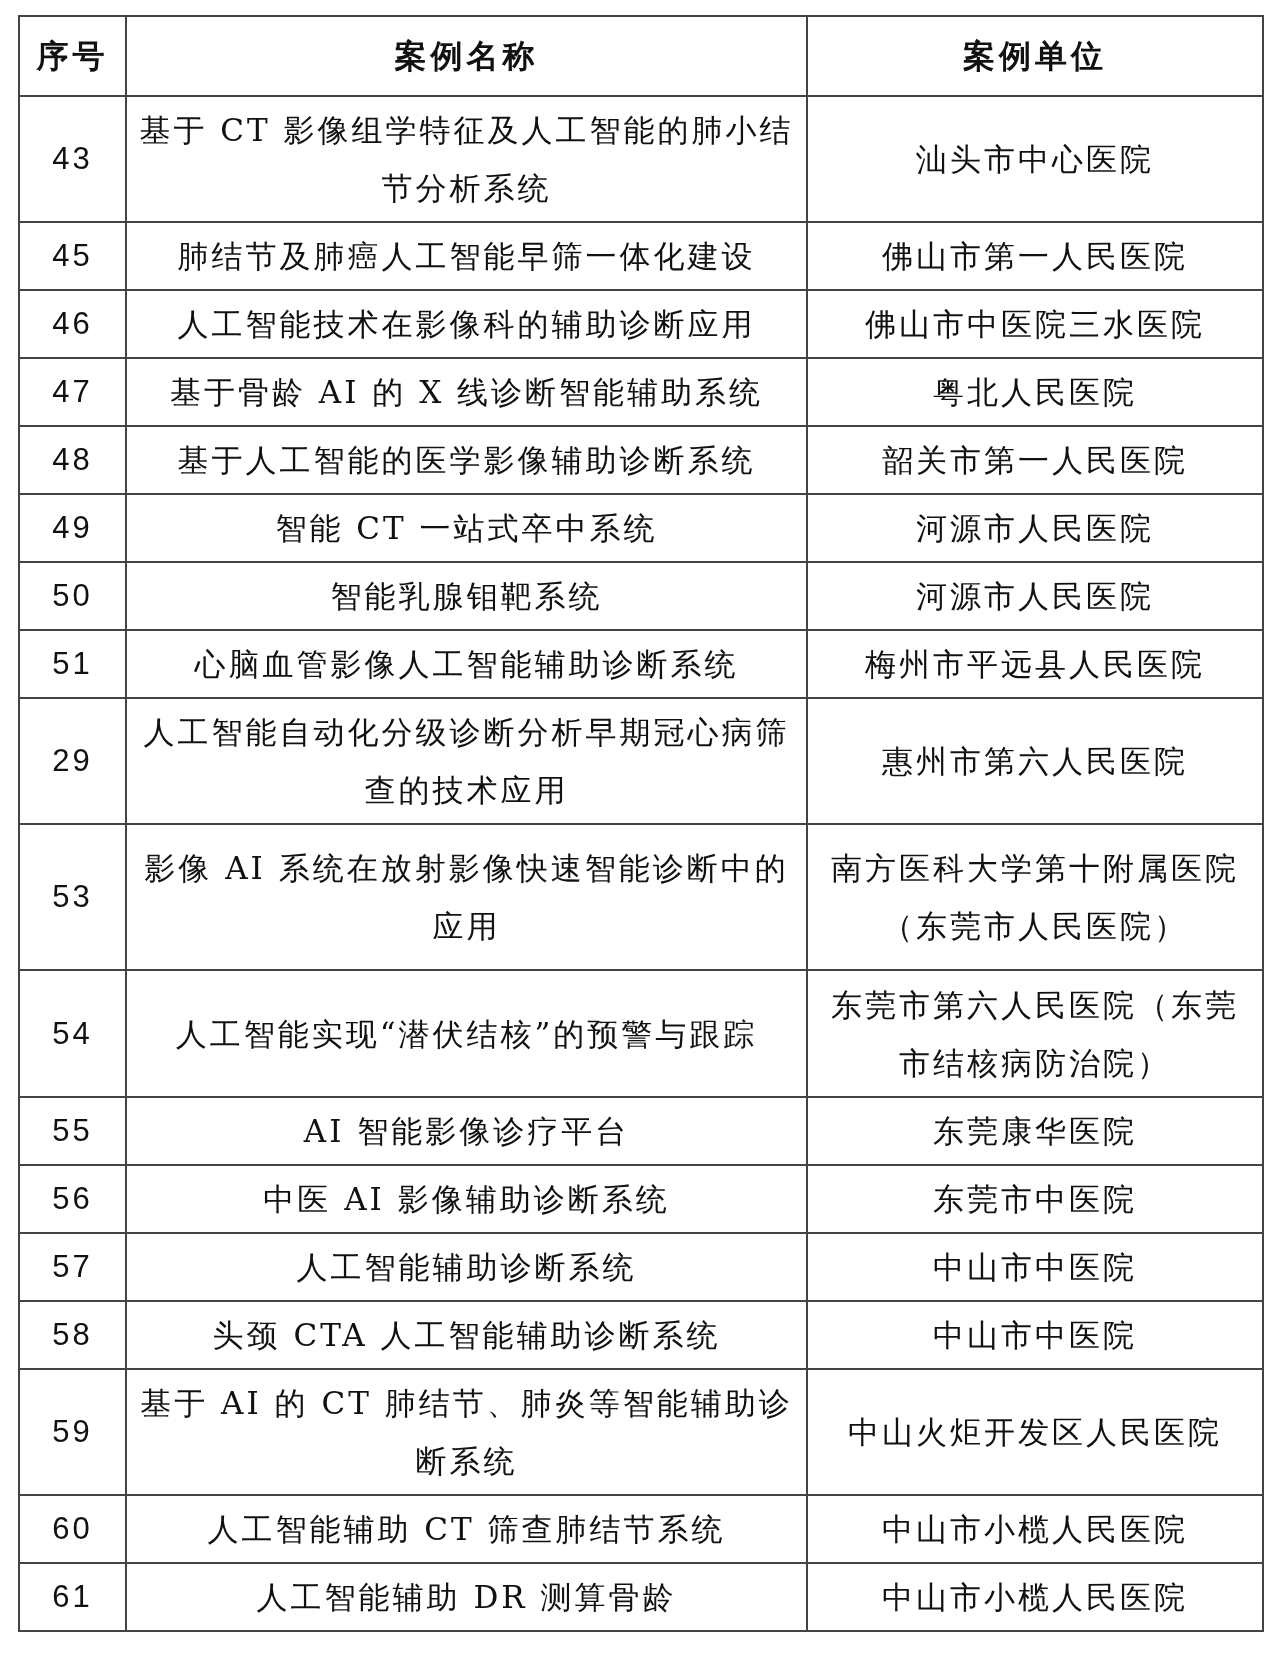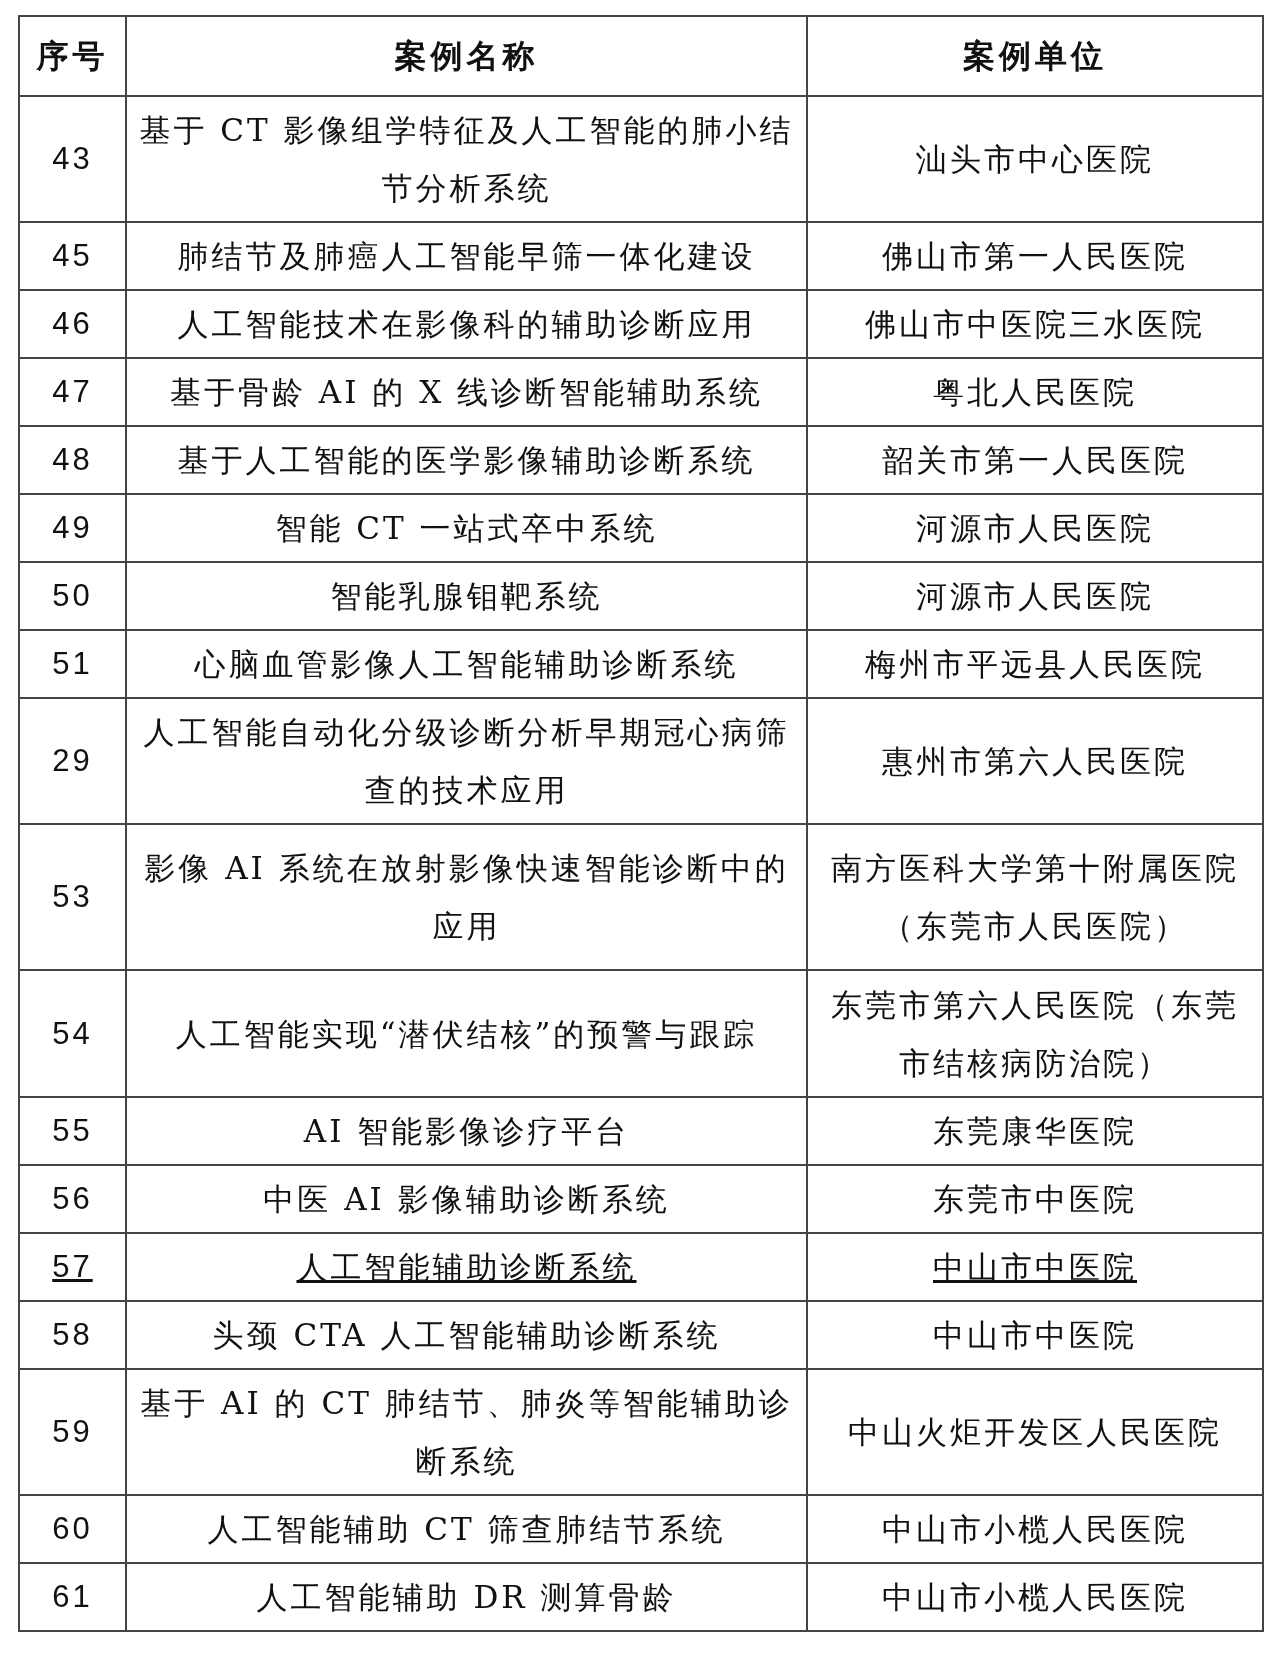--- a/index.html
+++ b/index.html
@@ -126,21 +126,21 @@
       <tr style="height: 64px;">
         <td class="num-cell">55</td>
         <td class="name-cell">AI 智能影像诊疗平台</td>
         <td class="unit-cell">东莞康华医院</td>
       </tr>
       <tr style="height: 63px;">
         <td class="num-cell">56</td>
         <td class="name-cell">中医 AI 影像辅助诊断系统</td>
         <td class="unit-cell">东莞市中医院</td>
       </tr>
-      <tr style="height: 65px; text-decoration: underline;">
+      <tr style="height: 65px;">
         <td class="num-cell">57</td>
         <td class="name-cell">人工智能辅助诊断系统</td>
         <td class="unit-cell">中山市中医院</td>
       </tr>
       <tr style="height: 64px; border-radius: 22px;">
         <td class="num-cell">58</td>
         <td class="name-cell">头颈 CTA 人工智能辅助诊断系统</td>
         <td class="unit-cell">中山市中医院</td>
       </tr>
       <tr style="height: 126px;">

